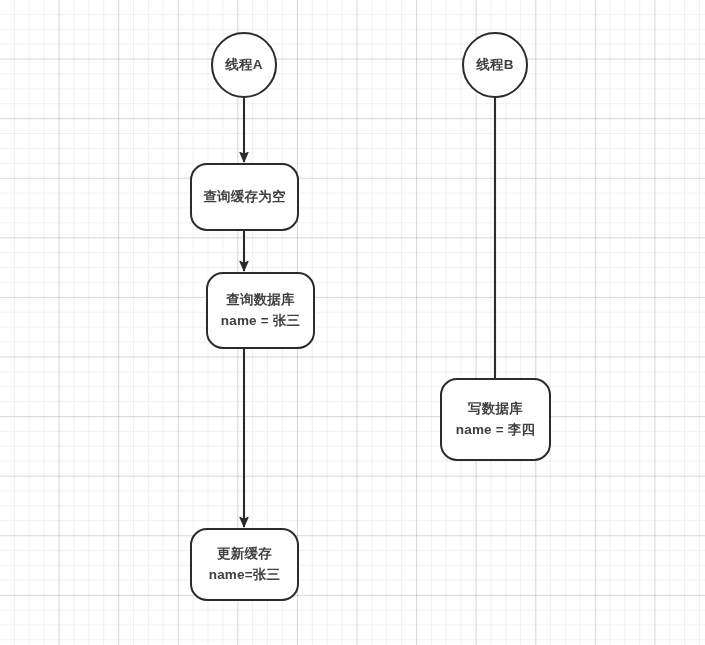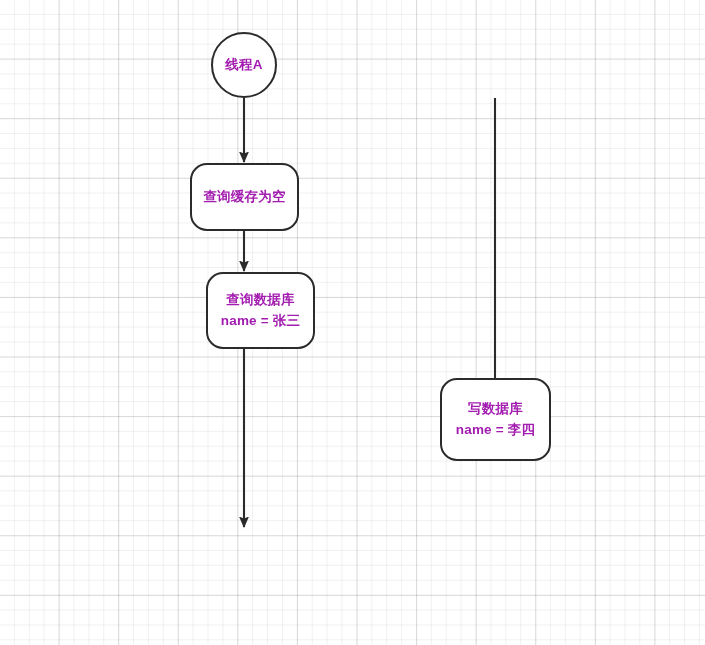--- a/index.html
+++ b/index.html
@@ -40,21 +40,21 @@
   .node {
     position: absolute;
     box-sizing: border-box;
     background: #ffffff;
     border: 2px solid #2b2b2b;
     display: flex;
     flex-direction: column;
     align-items: center;
     justify-content: center;
     text-align: center;
-    color: #a21caf;
+    color: #404040;
   }
 
   .node.circle {
     border-radius: 50%;
   }
 
   .node.box {
     border-radius: 17px;
   }
 
@@ -98,20 +98,27 @@
 
   <div class="node box" style="left:190px; top:163px; width:109px; height:68px;">
     <div class="node-line">查询缓存为空</div>
   </div>
 
   <div class="node box" style="left:190px; top:272px; width:109px; height:77px;margin-left:16px;">
     <div class="node-line">查询数据库</div>
     <div class="node-line">name = 张三</div>
   </div>
 
+  <div class="node box" style="left:190px; top:528px; width:109px; height:73px;">
+    <div class="node-line">更新缓存</div>
+    <div class="node-line">name=张三</div>
+  </div>
 
+  <div class="node circle" style="left:462px; top:32px; width:66px; height:66px;">
+    <div class="node-line">线程B</div>
+  </div>
 
   <div class="node box" style="left:440px; top:378px; width:111px; height:83px;">
     <div class="node-line">写数据库</div>
     <div class="node-line">name = 李四</div>
   </div>
 
 </div>
 
 </body></html>

